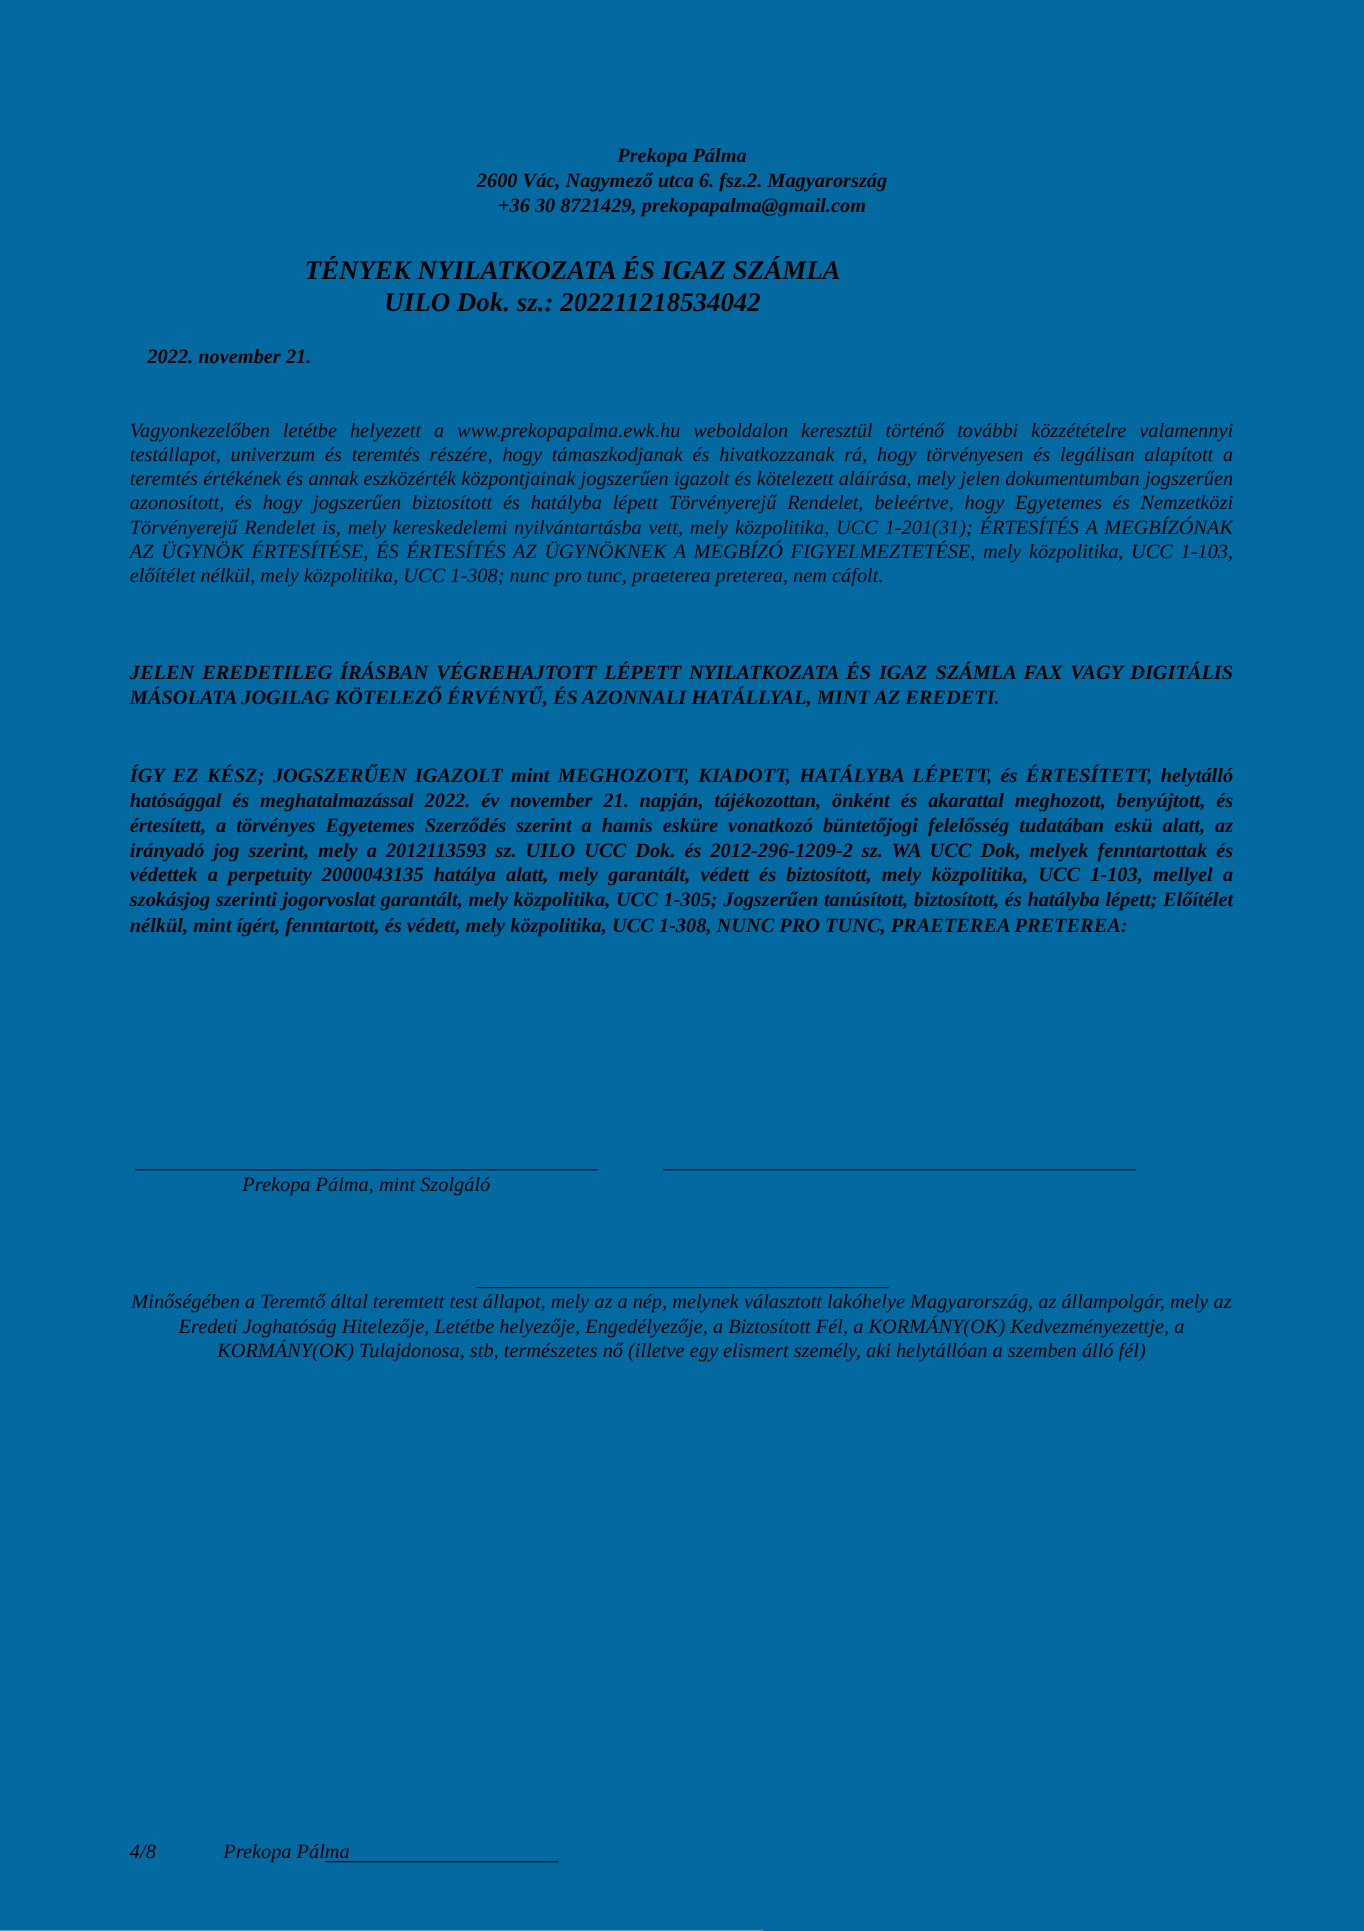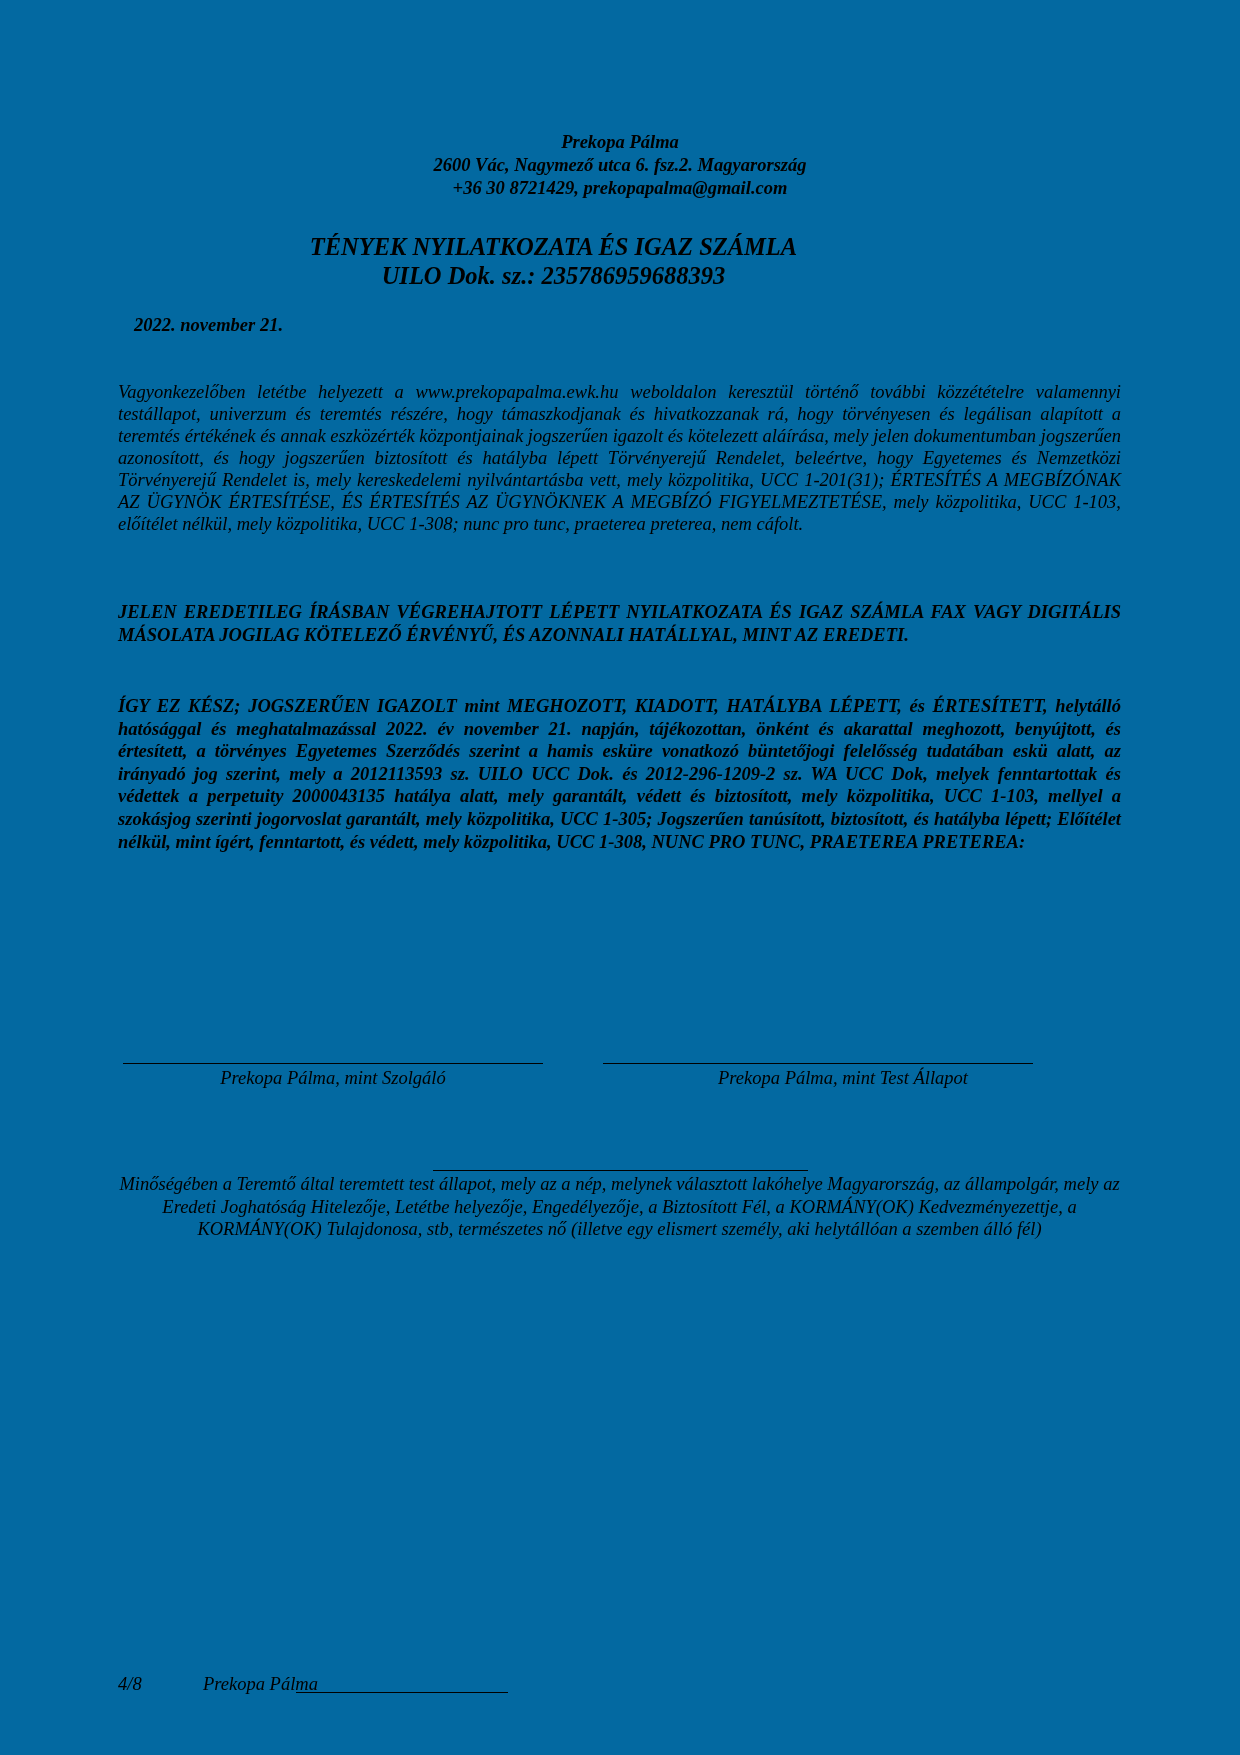--- a/index.html
+++ b/index.html
@@ -5,21 +5,21 @@
     html, body { margin: 0; padding: 0; background: #ffffff; }
     body {
       width: 1240px; height: 1755px; position: relative; overflow: hidden;
       font-family: "Liberation Serif", "DejaVu Serif", serif;
       color: #000000;
     }
     .page { position: absolute; left: 0; top: 0; width: 1240px; height: 1755px; background: #0369a1; font-style: italic; }
 
     .header { position: absolute; left: 0; top: 131px; width: 1240px; text-align: center; font-weight: bold; }
     .header .line { font-size: 18.5px; line-height: 23px; }
-    .title-block { position: absolute; left: 0; top: 232px; width: 1041px; text-align: center; font-weight: bold; padding-left: 33px; }
+    .title-block { position: absolute; left: 0; top: 232px; width: 1041px; text-align: center; font-weight: bold; }
     .title-block .line { font-size: 24.5px; line-height: 29px; }
 
     .date { position: absolute; left: 118px; top: 314px; font-size: 18.5px; font-weight: bold; line-height: 23px; margin-left: 16px; }
 
     .body-text { position: absolute; left: 118px; width: 1003px; font-size: 18.5px; line-height: 22px; text-align: justify; }
     .p1 { top: 381px; }
     .p2 { top: 601px; font-weight: bold; line-height: 22.5px; }
     .p3 { top: 695px; font-weight: bold; line-height: 22.6px; }
 
     .sig-line { position: absolute; height: 0; border-top: 1.3px solid #000; }
@@ -44,34 +44,33 @@
 <div class="page">
 
   <div class="header">
     <div class="line">Prekopa Pálma</div>
     <div class="line">2600 Vác, Nagymező utca 6. fsz.2. Magyarország</div>
     <div class="line">+36 30 8721429, prekopapalma@gmail.com</div>
   </div>
 
   <div class="title-block">
     <div class="line">TÉNYEK NYILATKOZATA ÉS IGAZ SZÁMLA</div>
-    <div class="line">UILO Dok. sz.: 235786959688393</div>
+    <div class="line">UILO Dok. sz.: 202211218534042</div>
   </div>
 
   <div class="date">2022. november 21.</div>
 
   <div class="body-text p1">Vagyonkezelőben letétbe helyezett a www.prekopapalma.ewk.hu weboldalon keresztül történő további közzétételre valamennyi testállapot, univerzum és teremtés részére, hogy támaszkodjanak és hivatkozzanak rá, hogy törvényesen és legálisan alapított a teremtés értékének és annak eszközérték központjainak jogszerűen igazolt és kötelezett aláírása, mely jelen dokumentumban jogszerűen azonosított, és hogy jogszerűen biztosított és hatályba lépett Törvényerejű Rendelet, beleértve,  hogy Egyetemes és Nemzetközi Törvényerejű Rendelet is, mely kereskedelemi nyilvántartásba vett, mely közpolitika, UCC 1-201(31); ÉRTESÍTÉS A MEGBÍZÓNAK AZ ÜGYNÖK ÉRTESÍTÉSE, ÉS ÉRTESÍTÉS AZ ÜGYNÖKNEK A MEGBÍZÓ FIGYELMEZTETÉSE, mely közpolitika, UCC 1-103, előítélet  nélkül, mely közpolitika, UCC 1-308; nunc pro tunc, praeterea preterea, nem cáfolt.</div>
   <div class="body-text p2">JELEN EREDETILEG ÍRÁSBAN VÉGREHAJTOTT LÉPETT NYILATKOZATA ÉS IGAZ SZÁMLA FAX VAGY DIGITÁLIS MÁSOLATA JOGILAG KÖTELEZŐ ÉRVÉNYŰ, ÉS AZONNALI HATÁLLYAL, MINT AZ EREDETI.</div>
   <div class="body-text p3">ÍGY EZ KÉSZ; JOGSZERŰEN IGAZOLT mint MEGHOZOTT, KIADOTT, HATÁLYBA LÉPETT, és ÉRTESÍTETT, helytálló hatósággal és meghatalmazással 2022. év november 21. napján, tájékozottan, önként és akarattal meghozott, benyújtott, és értesített, a törvényes Egyetemes Szerződés szerint a hamis esküre vonatkozó büntetőjogi felelősség tudatában eskü alatt, az irányadó jog szerint, mely a 2012113593 sz. UILO UCC Dok. és 2012-296-1209-2 sz. WA UCC Dok, melyek fenntartottak és védettek a perpetuity 2000043135 hatálya alatt, mely garantált, védett és biztosított, mely közpolitika, UCC 1-103, mellyel a szokásjog szerinti jogorvoslat garantált, mely közpolitika, UCC 1-305; Jogszerűen tanúsított, biztosított, és hatályba lépett; Előítélet nélkül, mint ígért, fenntartott, és védett, mely közpolitika, UCC 1-308, NUNC PRO TUNC, PRAETEREA PRETEREA:</div>
 
   <div class="sig-line sig-left-line"></div>
   <div class="sig-label sig-left-label">Prekopa Pálma, mint Szolgáló</div>
 
   <div class="sig-line sig-right-line"></div>
-  <div class="sig-label sig-right-label">Prekopa Pálma, mint Test Állapot</div>
 
   <div class="sig-line sig-center-line"></div>
   <div class="capacity">Minőségében a Teremtő által teremtett test állapot, mely az a nép, melynek választott lakóhelye Magyarország, az állampolgár, mely az Eredeti Joghatóság Hitelezője, Letétbe helyezője, Engedélyezője, a Biztosított Fél, a KORMÁNY(OK) Kedvezményezettje, a KORMÁNY(OK) Tulajdonosa, stb, természetes nő (illetve egy elismert személy, aki helytállóan a szemben álló fél)</div>
 
   <div class="footer">
     <span class="page-no">4/8</span>
     <span class="name">Prekopa Pálma</span>
     <span class="blank"></span>
   </div>
 

